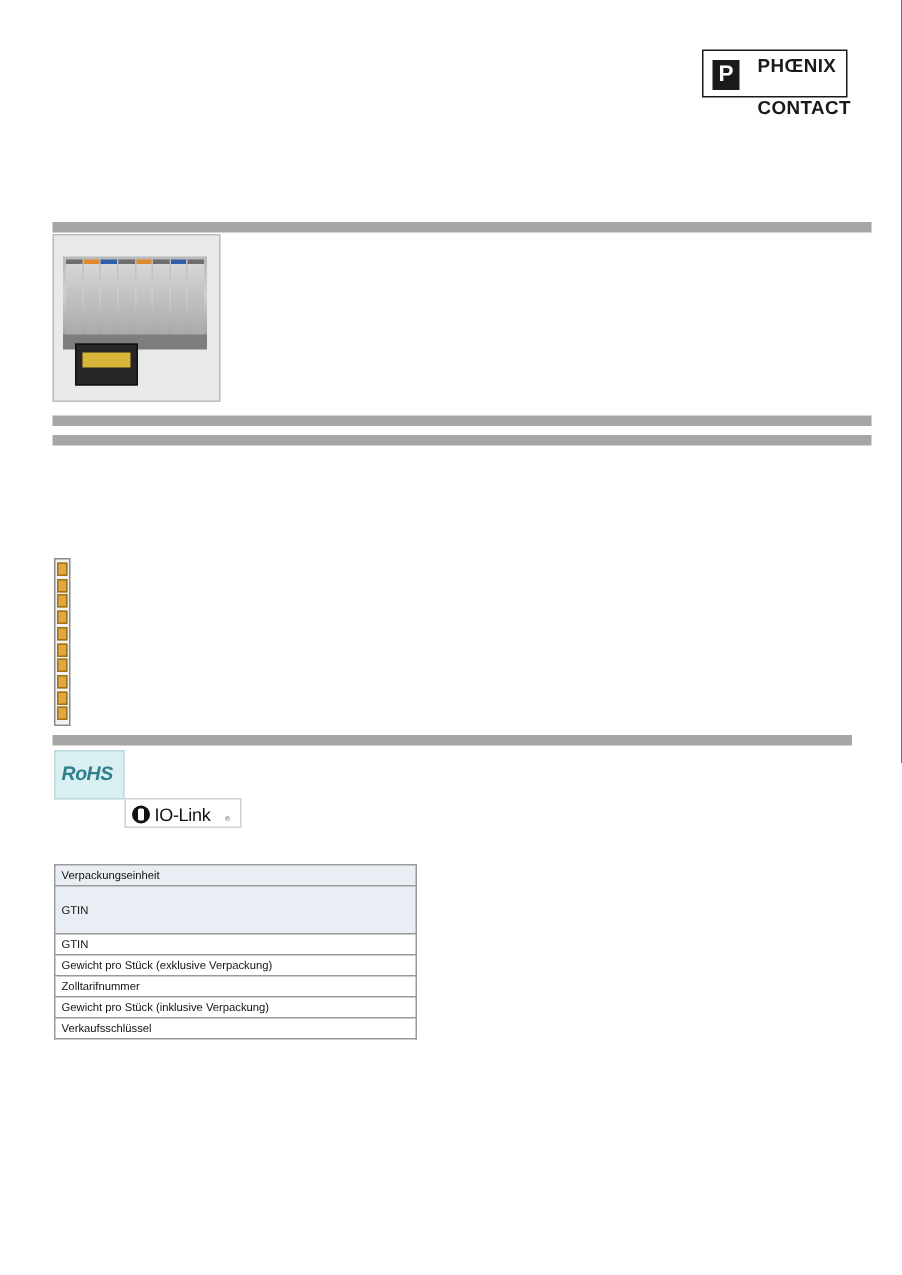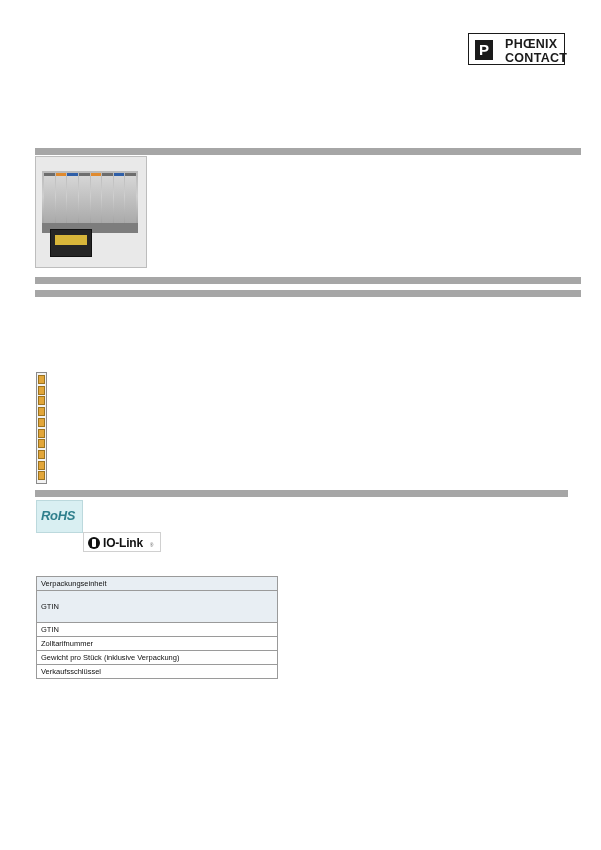--- a/index.html
+++ b/index.html
@@ -53,21 +53,21 @@
     position: absolute;
     left: 22px;
     top: 2px;
     font-weight: bold;
     font-size: 12.5px;
     letter-spacing: 0.3px;
     line-height: 12.5px;
     color: #1a1a1a;
     padding-left: 12px;
   }
-  .logo-text .l2 { display: block; margin-top: 1px; }
+  .logo-text .l2 { display: block; margin-top: 15px; }
 
   
   .bar {
     position: absolute;
     background: #a6a6a6;
     height: 7px;
   }
   .bar-top   { left: 35px; top: 148px;  width: 546px; }
   .bar-mid   { left: 35px; top: 277px;  width: 546px; }
   .bar-mid2  { left: 35px; top: 290px;  width: 546px; }
@@ -213,21 +213,21 @@
     width: 4px;
     height: 8px;
     background: #ffffff;
     border-radius: 1px;
   }
   .iolink-text {
     position: absolute;
     left: 19px;
     top: 3px;
     font-size: 12px;
-    font-weight: bold;
+    font-weight: normal;
     color: #111111;
     letter-spacing: -0.2px;
   }
   .iolink-sub {
     position: absolute;
     left: 66px;
     top: 10px;
     font-size: 4.5px;
     color: #5a5a5a;
   }
@@ -320,20 +320,23 @@
         <tr class="alt ">
           <td>Verpackungseinheit</td>
         </tr>
         <tr class="alt tall">
           <td>GTIN</td>
         </tr>
         <tr>
           <td>GTIN</td>
         </tr>
         <tr>
+          <td>Gewicht pro Stück (exklusive Verpackung)</td>
+        </tr>
+        <tr>
           <td>Zolltarifnummer</td>
         </tr>
         <tr>
           <td>Gewicht pro Stück (inklusive Verpackung)</td>
         </tr>
         <tr>
           <td>Verkaufsschlüssel</td>
         </tr>
       </tbody>
   </table>

